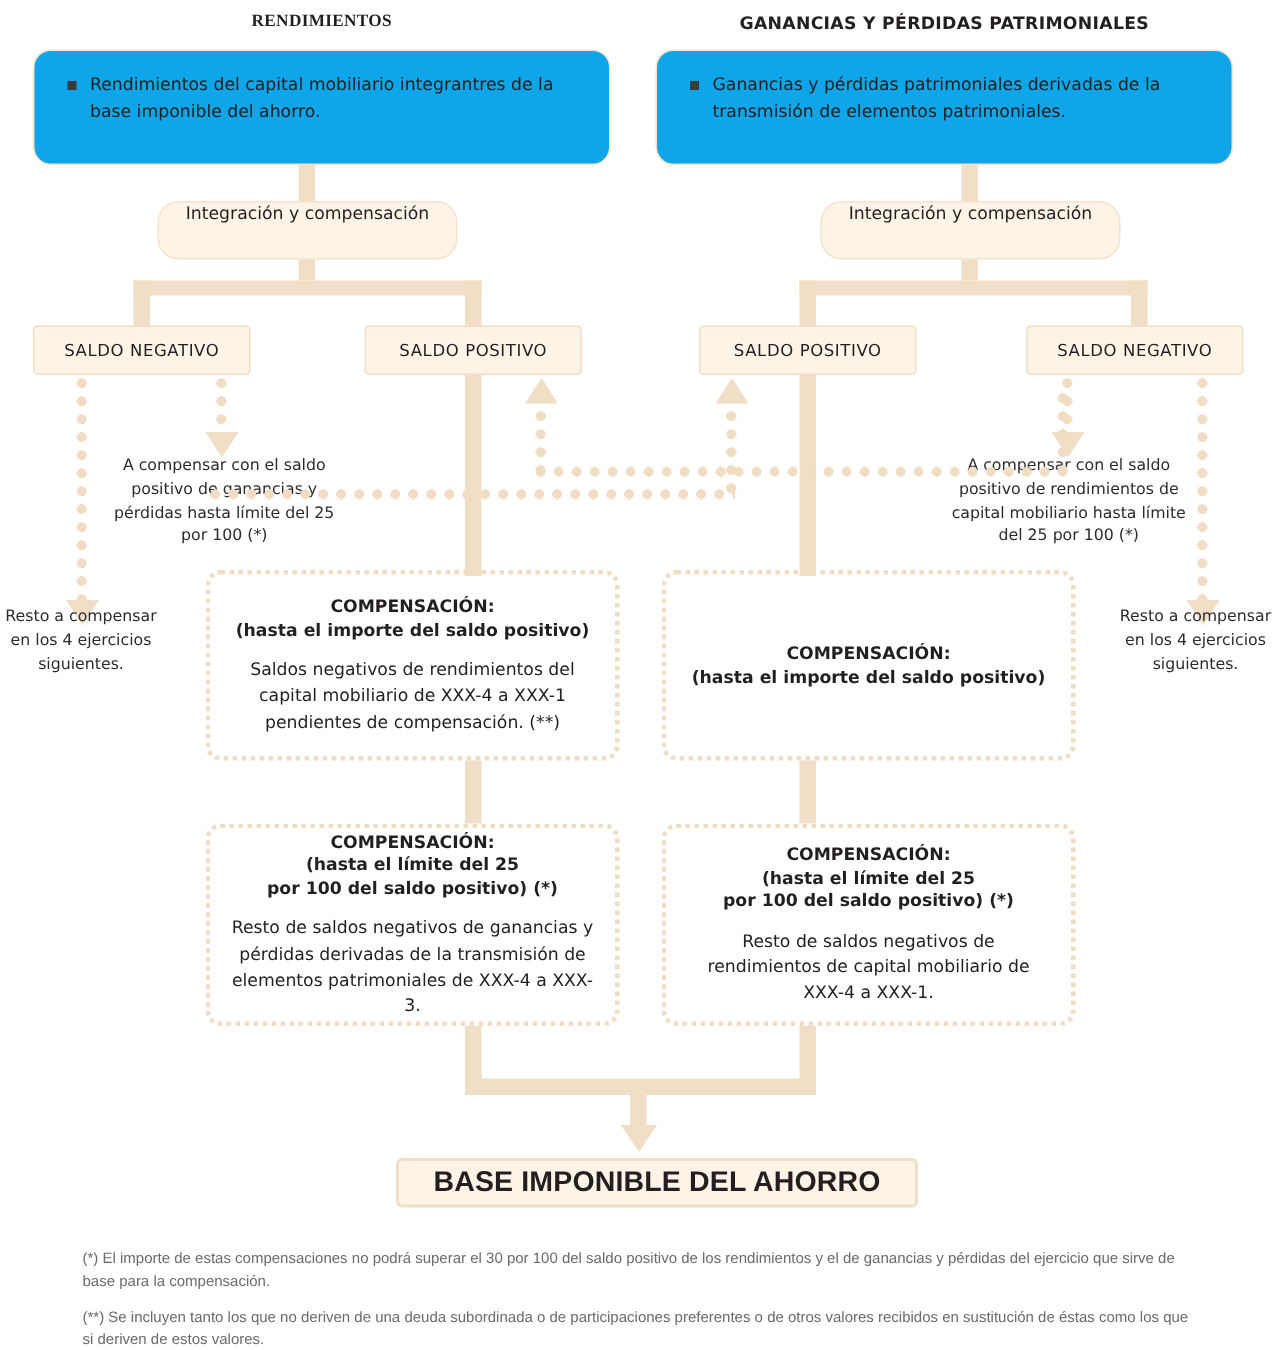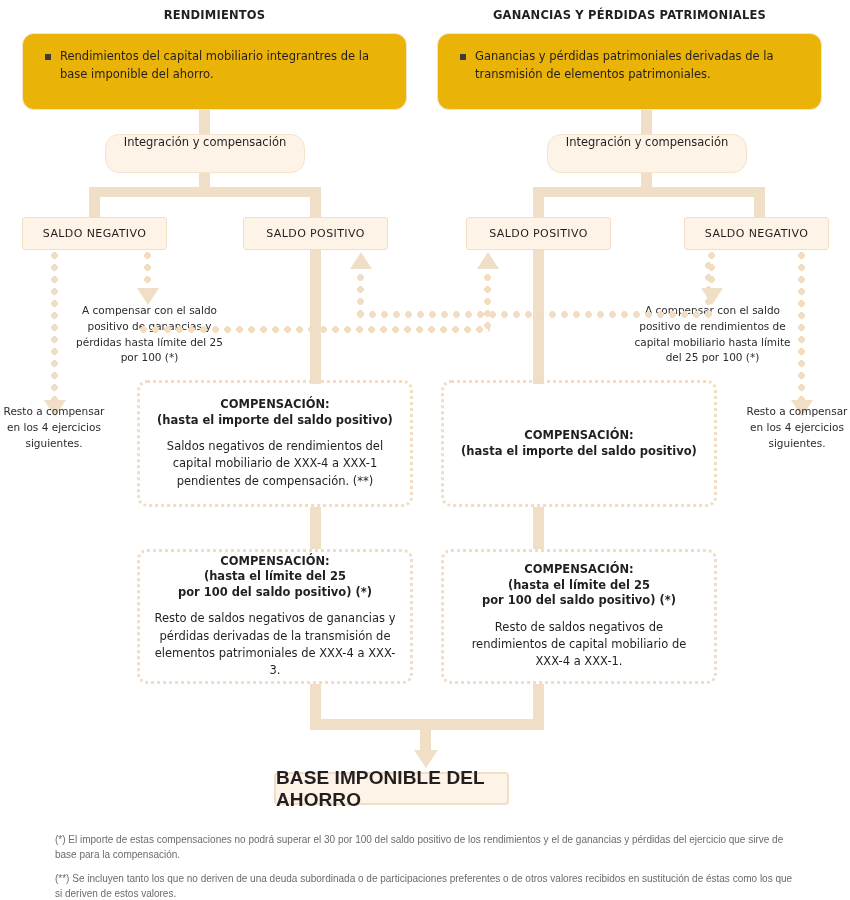--- a/index.html
+++ b/index.html
@@ -14,21 +14,21 @@
   .abs{position:absolute;}
 
   
   .col-head{
     font-size:11.5px;font-weight:bold;letter-spacing:.2px;
     text-align:center;color:#231f20;
   }
 
   
   .card{
-    background:#eab308;
+    background:#0ea5e9;
     border:1.5px solid #f6e3cc;
     border-radius:12px;
     box-sizing:border-box;
   }
   .card.bullet{
     padding:14px 18px 14px 22px;
     font-size:11.5px;line-height:1.55;
   }
   .bullet-row{display:flex;gap:9px;align-items:flex-start;}
   .sq{
@@ -100,21 +100,21 @@
     position:absolute;width:0;height:0;
     border-left:11px solid transparent;border-right:11px solid transparent;
     border-bottom:17px solid #f0dfc6;
   }
 </style>
 </head>
 <body>
 
 <div id="stage">
 
-  <div class="abs col-head" style="left:22px;top:8px;width:385px;">RENDIMIENTOS</div>
+  <div class="abs col-head" style="left:22px;top:8px;width:385px;font-family:Liberation Serif, serif;">RENDIMIENTOS</div>
   <div class="abs col-head" style="left:437px;top:8px;width:385px;">GANANCIAS Y PÉRDIDAS PATRIMONIALES</div>
 
   <div class="abs card bullet" style="left:22px;top:33px;width:385px;height:77px;">
     <div class="bullet-row">
       <span class="sq"></span>
       <span>Rendimientos del capital mobiliario integrantres de la base imponible del ahorro.</span>
     </div>
   </div>
 
   <div class="abs card bullet" style="left:437px;top:33px;width:385px;height:77px;">
@@ -221,21 +221,21 @@
     </div>
     <div class="t2">Resto de saldos negativos de rendimientos de capital mobiliario de XXX-4 a XXX-1.</div>
   </div>
 
   <div class="bar" style="left:310px;top:684px;width:11px;height:40px;"></div>
   <div class="bar" style="left:533px;top:684px;width:11px;height:40px;"></div>
   <div class="bar" style="left:310px;top:719px;width:234px;height:11px;"></div>
   <div class="bar" style="left:420px;top:730px;width:11px;height:24px;"></div>
   <div class="tri-down" style="left:414px;top:750px;border-left-width:12px;border-right-width:12px;border-top-width:18px;"></div>
 
-  <div class="abs finalbox" style="left:274px;top:772px;width:235px;height:33px;">
+  <div class="abs finalbox" style="left:264px;top:772px;width:348px;height:33px;">
     <span>BASE IMPONIBLE DEL AHORRO</span>
   </div>
 
   <div class="abs foot" style="left:55px;top:832px;width:745px;">
     <p>(*) El importe de estas compensaciones no podrá superar el 30 por 100 del saldo positivo de los rendimientos y el de ganancias y pérdidas del ejercicio que sirve de base para la compensación.</p>
     <p>(**) Se incluyen tanto los que no deriven de una deuda subordinada o de participaciones preferentes o de otros valores recibidos en sustitución de éstas como los que si deriven de estos valores.</p>
   </div>
 
 </div>
 

